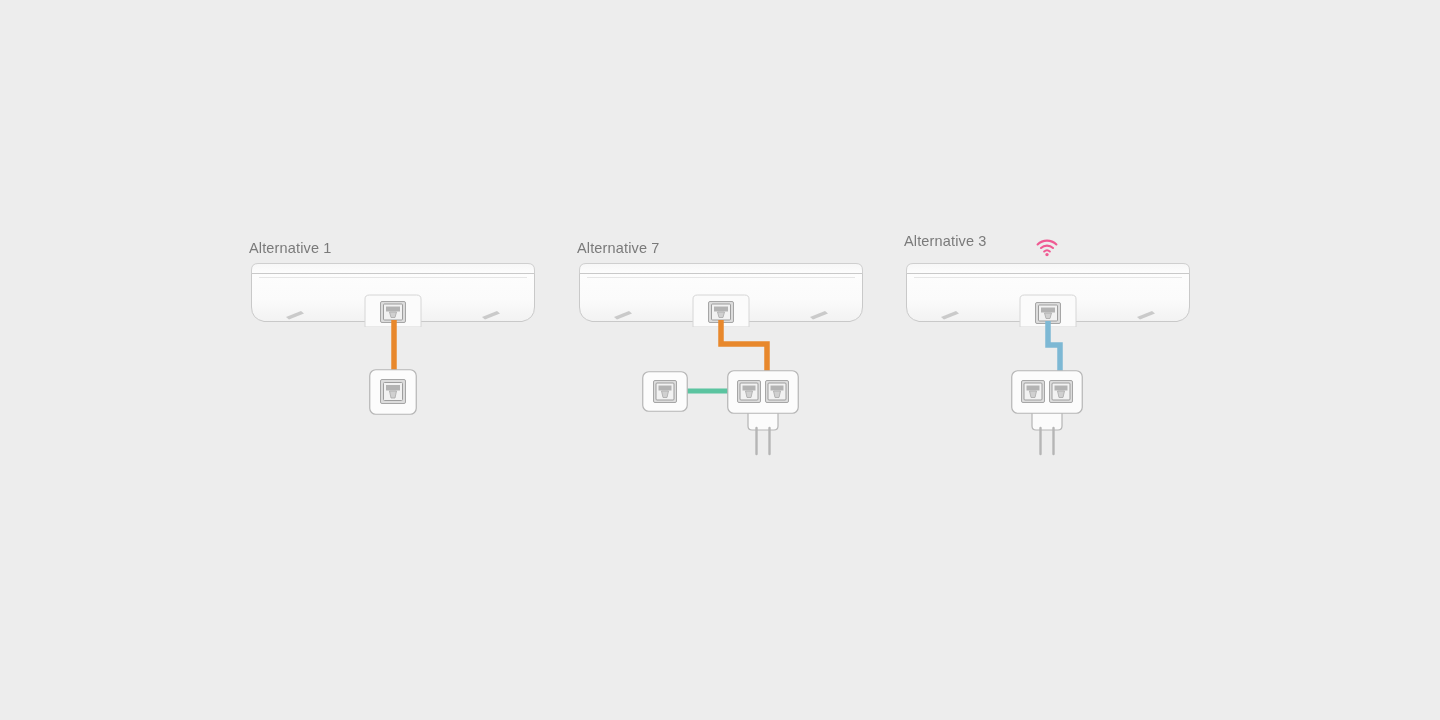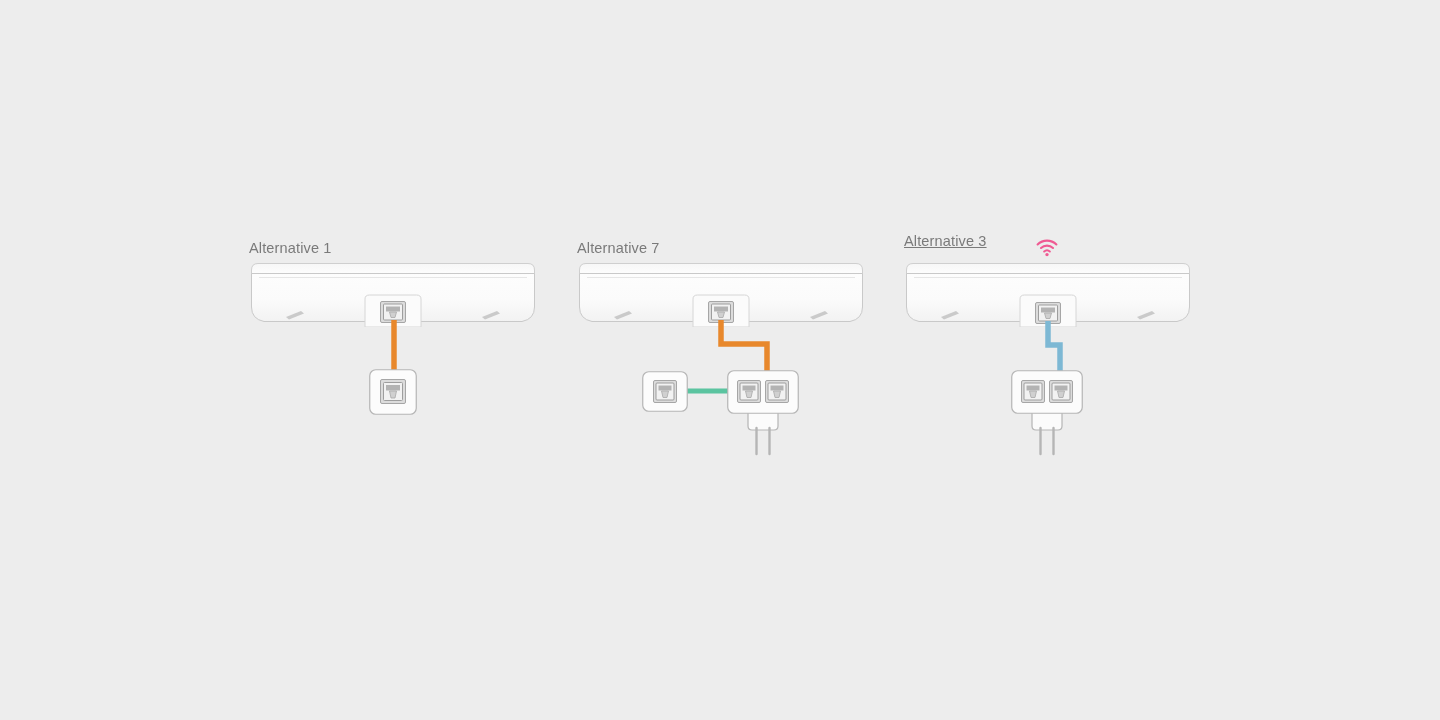--- a/index.html
+++ b/index.html
@@ -190,21 +190,21 @@
           <rect x="3" y="3" width="18" height="17" rx="1" fill="#f2f2f2" stroke="#9e9e9e" stroke-width="1"></rect>
           <rect x="5.5" y="5.5" width="13" height="5" fill="#b3b3b3"></rect>
           <path d="M8.5,11 L15.5,11 L14,17.5 L10,17.5 Z" fill="#d0d0d0" stroke="#a8a8a8" stroke-width="0.8"></path>
         </g>
       </svg>
     </div>
   </div>
 
   <div class="panel" style="left:0;">
 
-    <div class="panel-title" style="left:904px; top:233px;text-decoration:underline;">Alternative 3</div>
+    <div class="panel-title" style="left:904px; top:233px;">Alternative 3</div>
 
     <div class="wifi-icon" style="left:1036px; top:239px;">
       <svg width="22" height="18" viewBox="0 0 22 18">
         <g fill="none" stroke="#ef5b93" stroke-linecap="round">
           <path d="M1.6,5.4 A13.5,13.5 0 0 1 20.4,5.4" stroke-width="2.1"></path>
           <path d="M5.0,9.0 A8.7,8.7 0 0 1 17.0,9.0" stroke-width="2.1"></path>
           <path d="M8.2,12.5 A4.2,4.2 0 0 1 13.8,12.5" stroke-width="2.1"></path>
         </g>
         <circle cx="11" cy="15.6" r="1.7" fill="#ef5b93"></circle>
       </svg>

